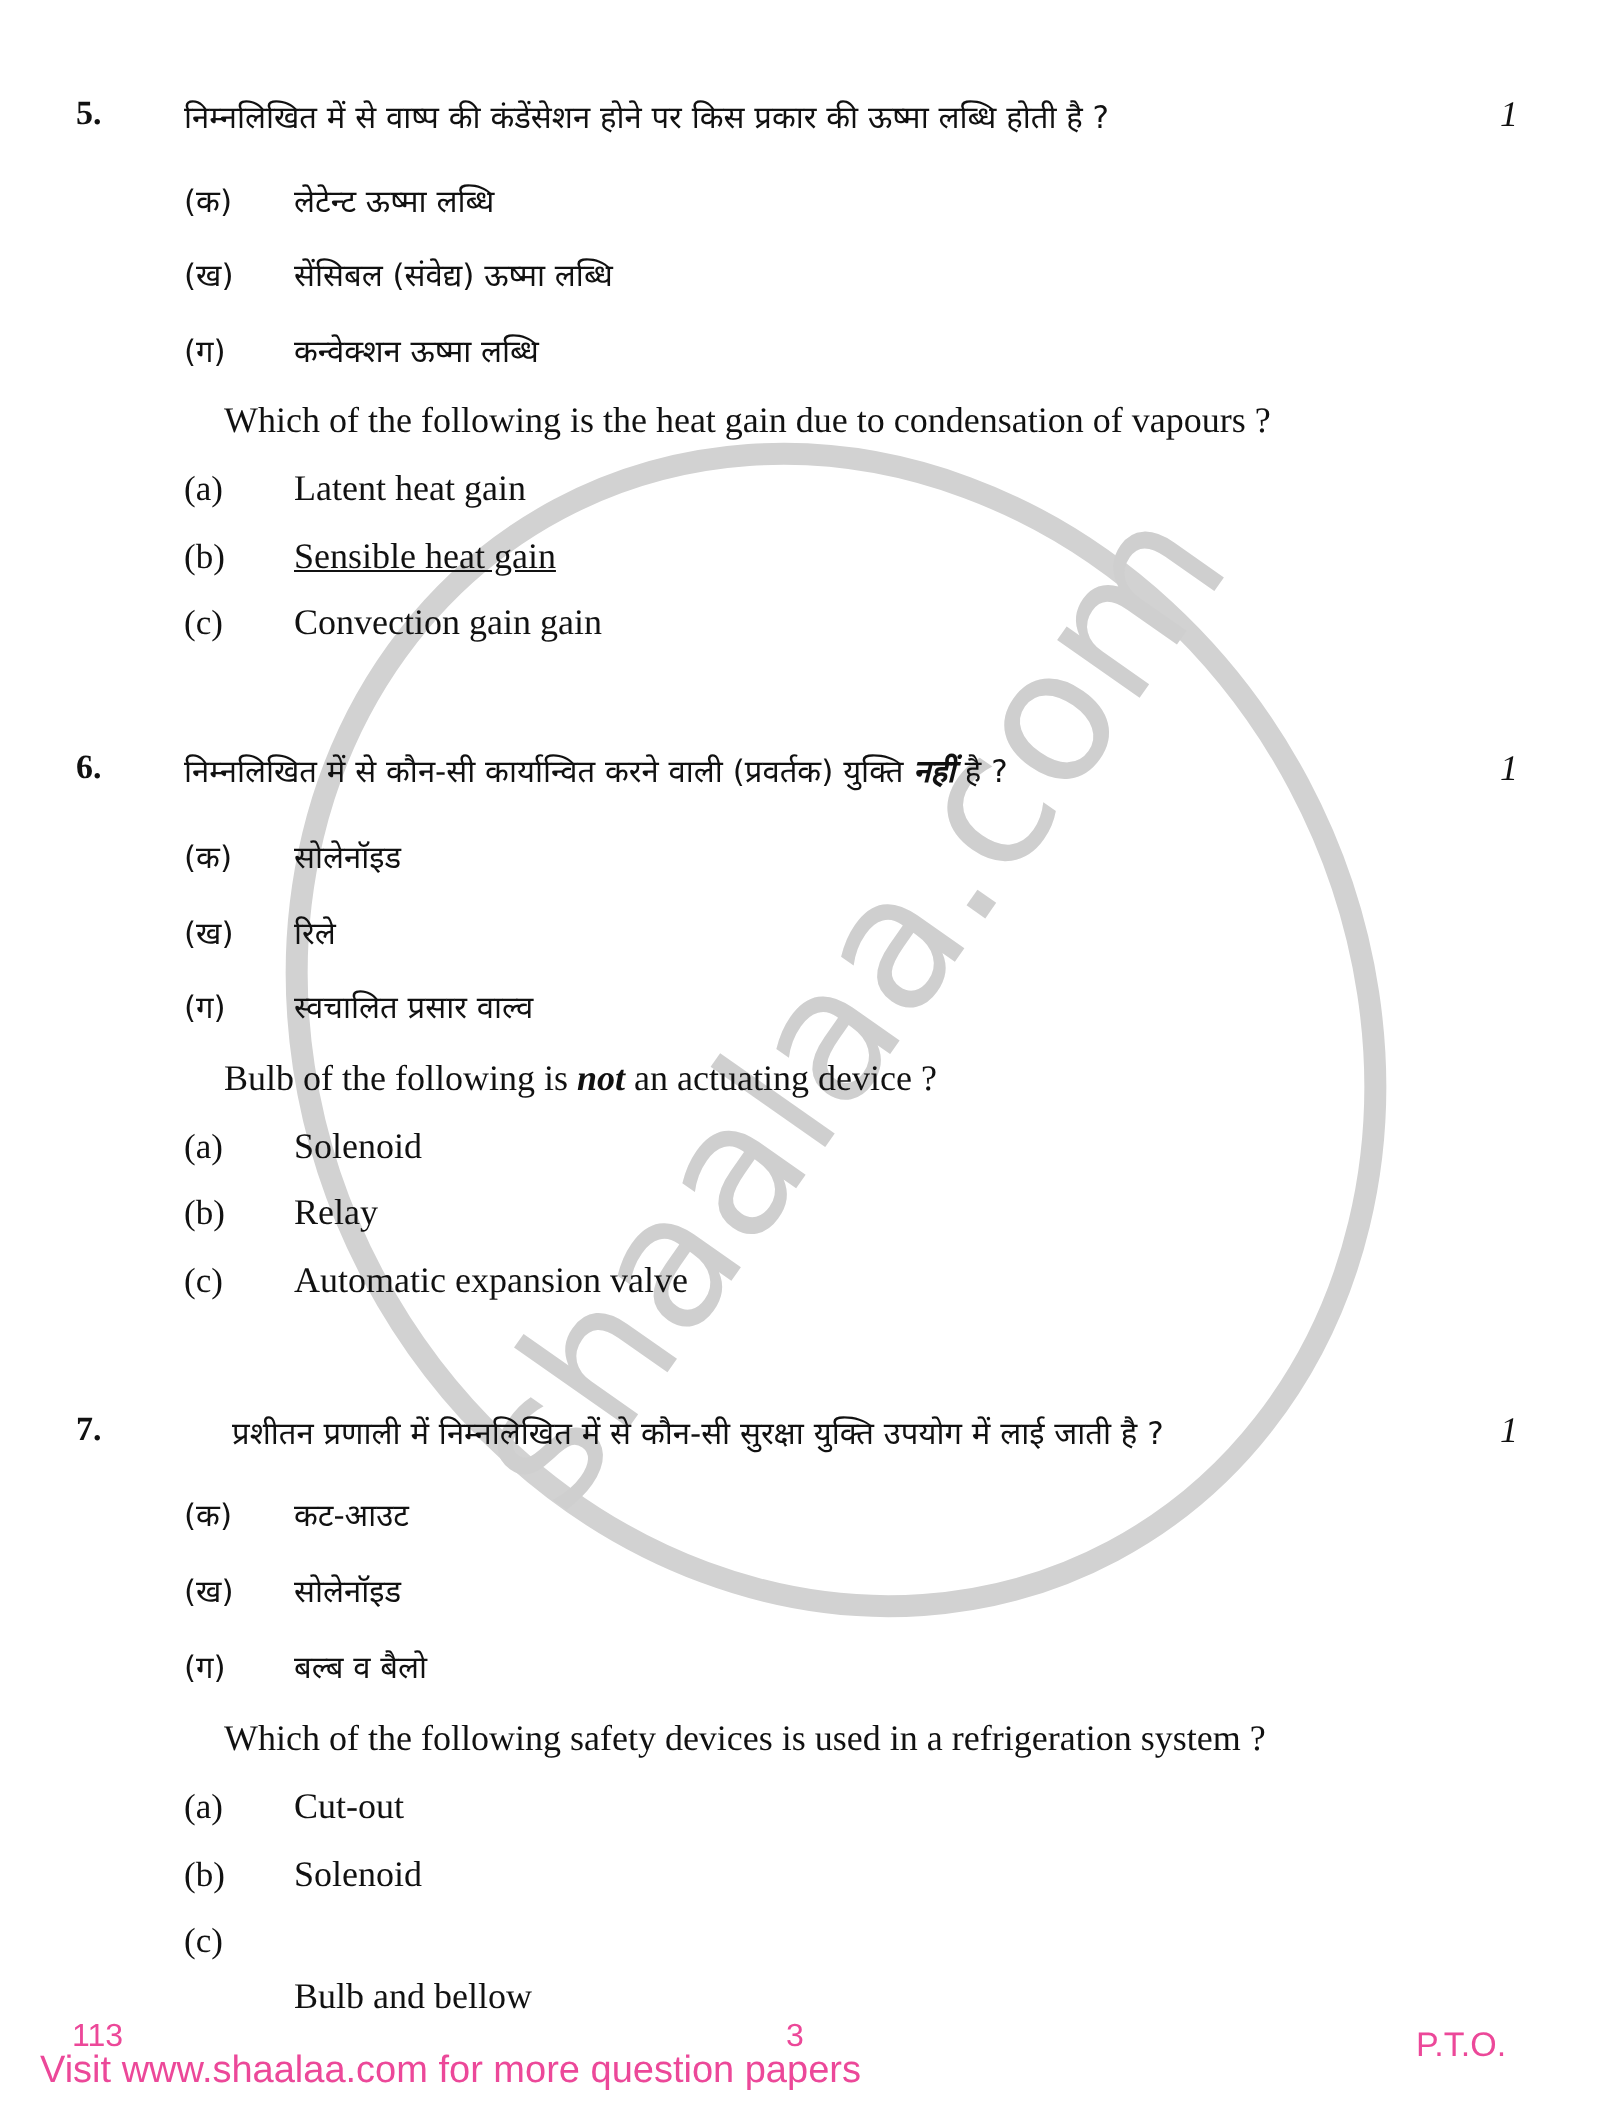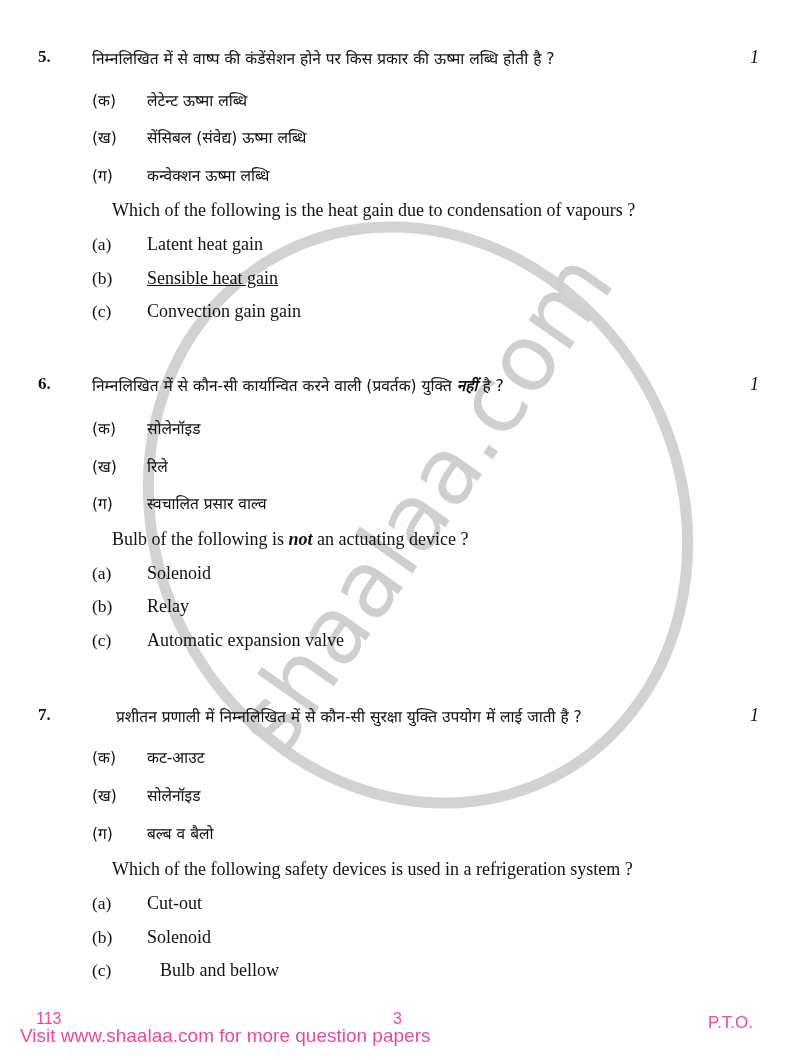--- a/index.html
+++ b/index.html
@@ -81,21 +81,21 @@
     <div class="abs opt-text-hi" style="top:784px;">सोलेनॉइड</div>
     <div class="abs opt-label-hi" style="top:822px;">(ग)</div>
     <div class="abs opt-text-hi" style="top:822px;">बल्ब व बैलो</div>
 
     <div class="abs en-stem" style="top:859px;">Which of the following safety devices is used in a refrigeration system ?</div>
     <div class="abs opt-label-en" style="top:893px;">(a)</div>
     <div class="abs opt-text-en" style="top:893px;">Cut-out</div>
     <div class="abs opt-label-en" style="top:927px;">(b)</div>
     <div class="abs opt-text-en" style="top:927px;">Solenoid</div>
     <div class="abs opt-label-en" style="top:960px;">(c)</div>
-    <div class="abs opt-text-en" style="top:960px;margin-left:13px;">Bulb and bellow</div>
+    <div class="abs opt-text-en" style="top:988px;">Bulb and bellow</div>
   </div>
 
   <div class="abs footer" style="left:36px; top:1010px; font-size:16px;">113</div>
   <div class="abs footer" style="left:393px; top:1010px; font-size:16px;">3</div>
   <div class="abs footer" style="left:708px; top:1013px;">P.T.O.</div>
   <div class="abs footer" style="left:20px; top:1025px; font-size:19px;text-align:right;">Visit www.shaalaa.com for more question papers</div>
 
 </div>
 
 </body></html>

